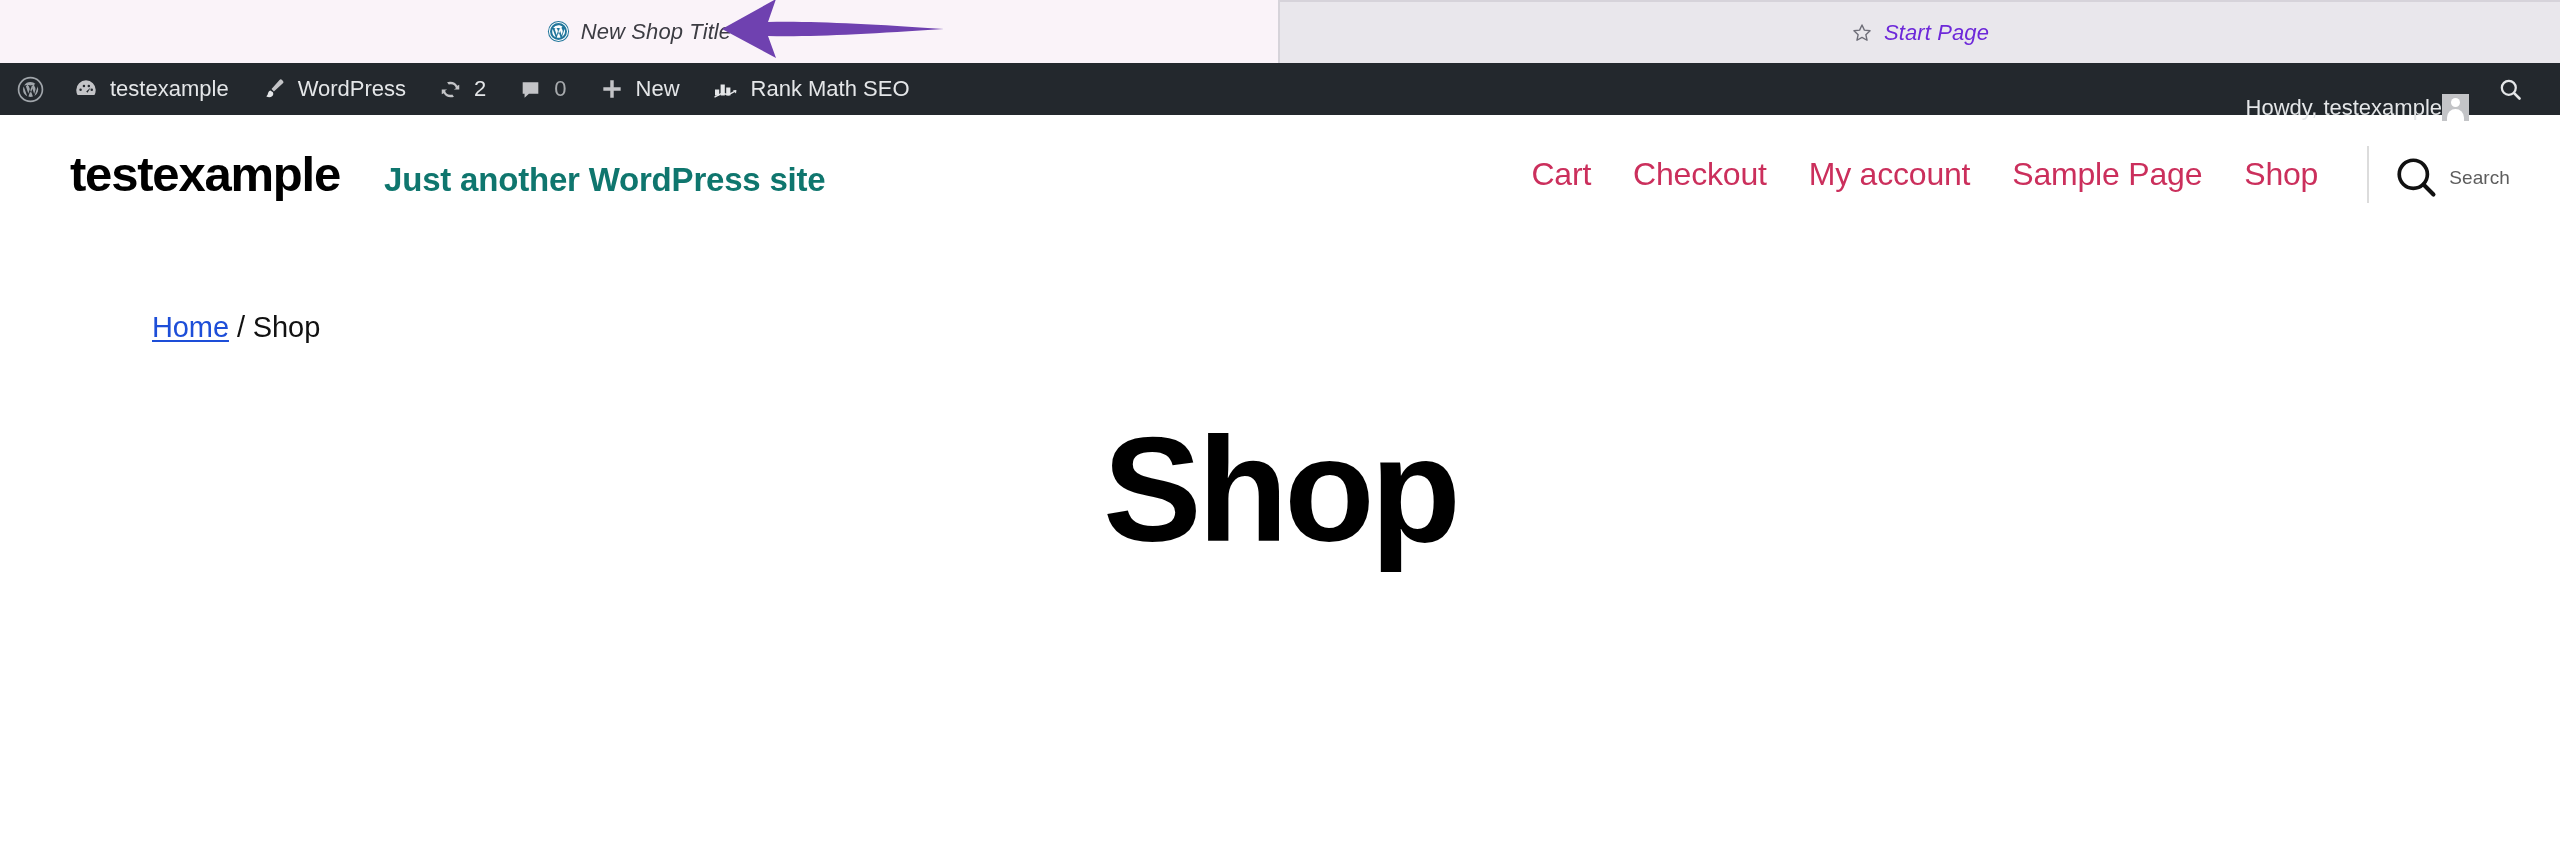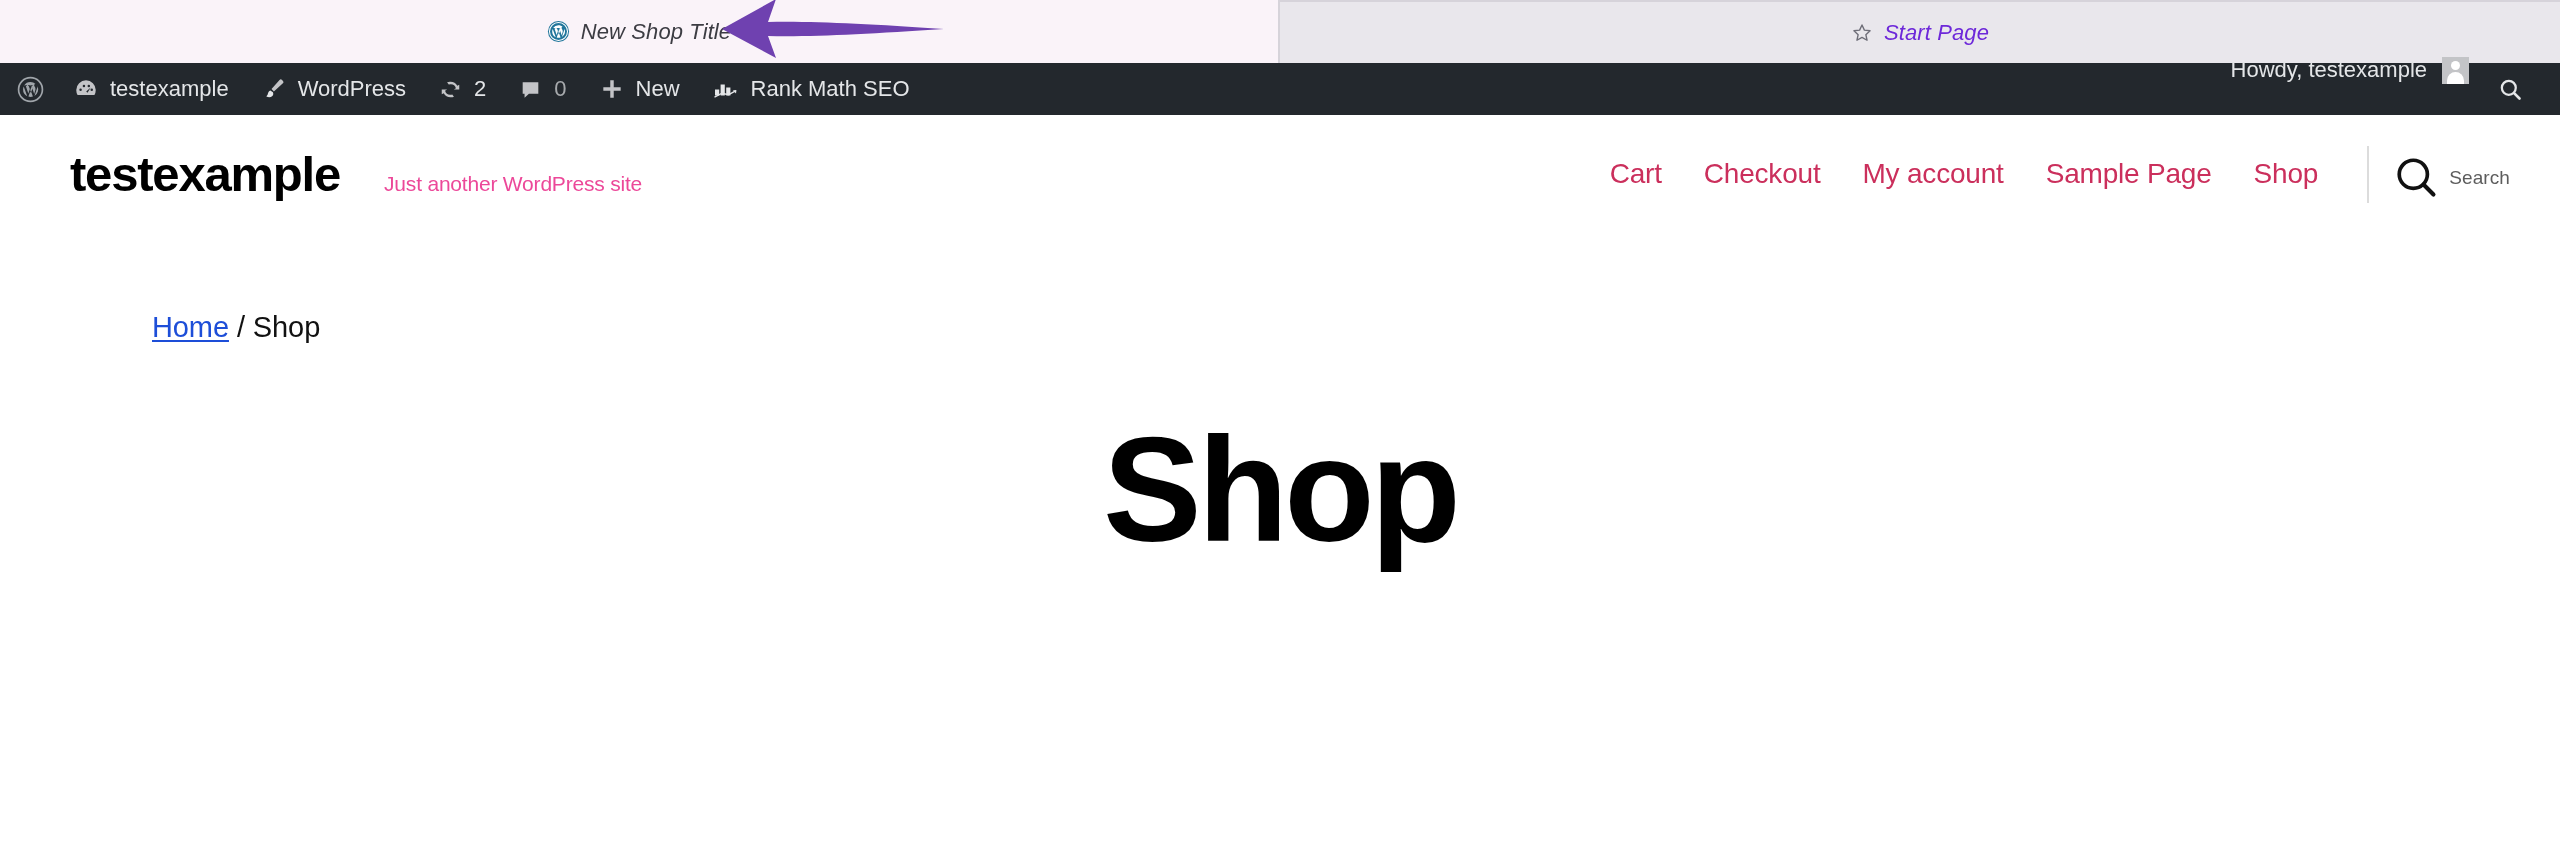--- a/index.html
+++ b/index.html
@@ -95,22 +95,21 @@
     height: 52px;
     padding: 0 16px;
     white-space: nowrap;
     color: #e4e6e8;
   }
   .ab-item.first { padding-left: 17px; padding-right: 13px; }
   .ab-icon { display: block; flex: 0 0 auto; }
   .ab-count-muted { color: #a7aaad; }
   .ab-howdy {
     display: flex;
-    align-items: flex-start;
-    gap: 15px;
+    align-items: flex-end;
     padding: 0 18px;
     height: 64px;
     white-space: nowrap;
   }
   .ab-avatar {
     width: 27px; height: 27px;
     background: #c3c4c7;
     display: block;
     position: relative;
     overflow: hidden;
@@ -144,33 +143,33 @@
   }
   .brand { display: flex; align-items: baseline; gap: 44px; }
   .site-title {
     font-size: 49px;
     font-weight: 700;
     color: #000000;
     letter-spacing: -1.2px;
     line-height: 1;
   }
   .site-tagline {
-    font-size: 21px;
-    color: #ec4899;
-    font-weight: 400;
+    font-size: 33px;
+    color: #0f766e;
+    font-weight: 700;
     letter-spacing: -0.2px;
   }
   .nav {
     margin-left: auto;
     display: flex;
     align-items: center;
     gap: 0;
   }
   .nav-link {
-    font-size: 28px;
+    font-size: 32px;
     color: #cb2f5c;
     padding: 0 21px;
     white-space: nowrap;
     text-decoration: none;
     letter-spacing: -0.2px;
   }
   .nav-divider {
     width: 2px;
     height: 57px;
     background: #dcdcdc;

